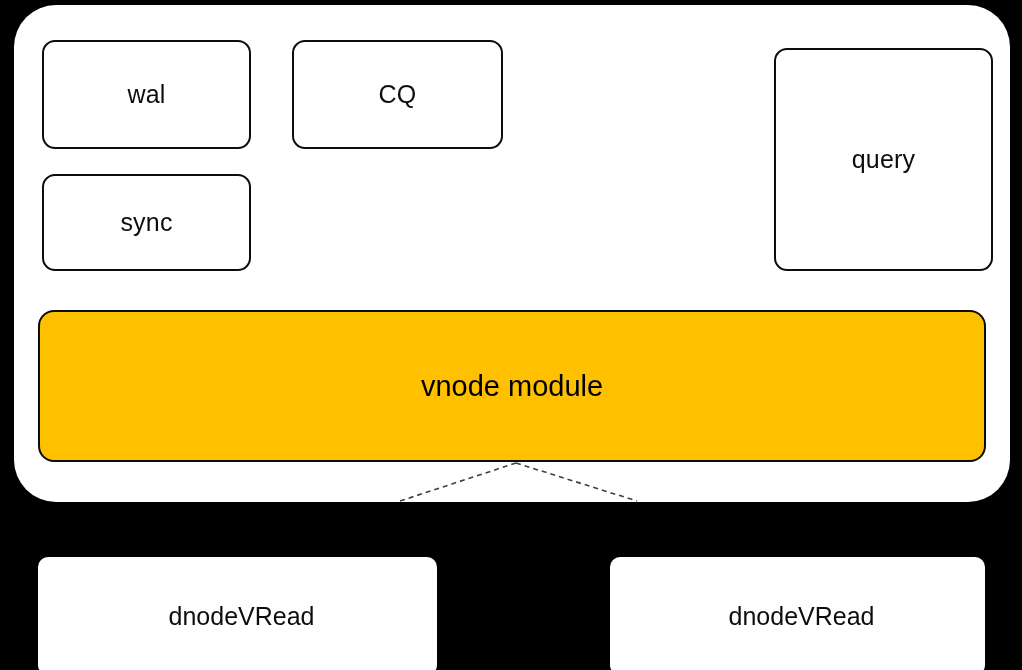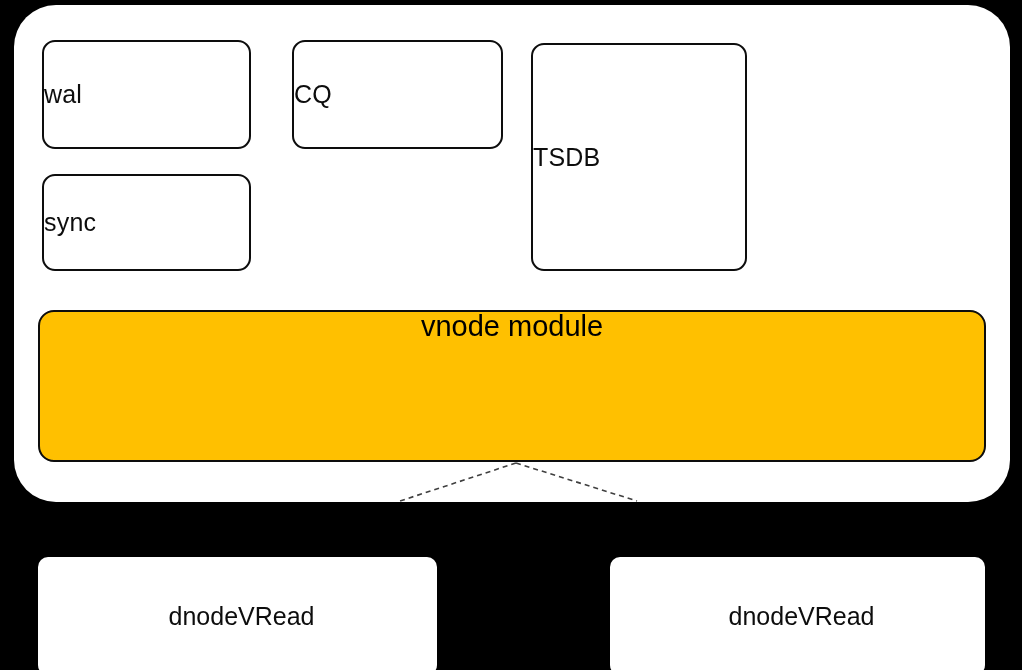--- a/index.html
+++ b/index.html
@@ -33,20 +33,21 @@
 
   
   .module-box {
     position: absolute;
     background: #ffffff;
     border: 2px solid #0d0d0d;
     border-radius: 13px;
     box-sizing: border-box;
     display: flex;
     align-items: center;
+    justify-content: center;
   }
   .module-box .label {
     font-size: 25px;
     color: #0d0d0d;
     line-height: 1;
     letter-spacing: 0.2px;
   }
 
   .box-wal    { left: 42px;  top: 40px;  width: 209px; height: 109px; }
   .box-cq     { left: 292px; top: 40px;  width: 211px; height: 109px; }
@@ -60,21 +61,21 @@
     position: absolute;
     left: 38px;
     top: 310px;
     width: 948px;
     height: 152px;
     background: #ffc000;
     border: 2px solid #0d0d0d;
     border-radius: 16px;
     box-sizing: border-box;
     display: flex;
-    align-items: flex-start;
+    align-items: center;
     justify-content: center;
   }
   .vnode-bar .label {
     font-size: 29px;
     color: #000000;
     line-height: 1;
   }
 
   
   .connectors {
@@ -120,24 +121,24 @@
 
   <div class="module-box box-sync">
     <span class="label">sync</span>
   </div>
 
   <div class="module-box box-cq">
     <span class="label">CQ</span>
   </div>
 
 
-  <div class="module-box box-tsdb">
-    <span class="label">TSDB</span>
+
+  <div class="module-box box-query">
+    <span class="label">query</span>
   </div>
-
 
   <div class="vnode-bar">
     <span class="label">vnode module</span>
   </div>
 
   <svg class="connectors" viewBox="0 0 1022 670" width="1022" height="670" xmlns="http://www.w3.org/2000/svg">
     <line x1="516" y1="463" x2="400" y2="501" stroke="#3f3f3f" stroke-width="1.6" stroke-dasharray="5 4"></line>
     <line x1="516" y1="463" x2="637" y2="501" stroke="#3f3f3f" stroke-width="1.6" stroke-dasharray="5 4"></line>
   </svg>
 

